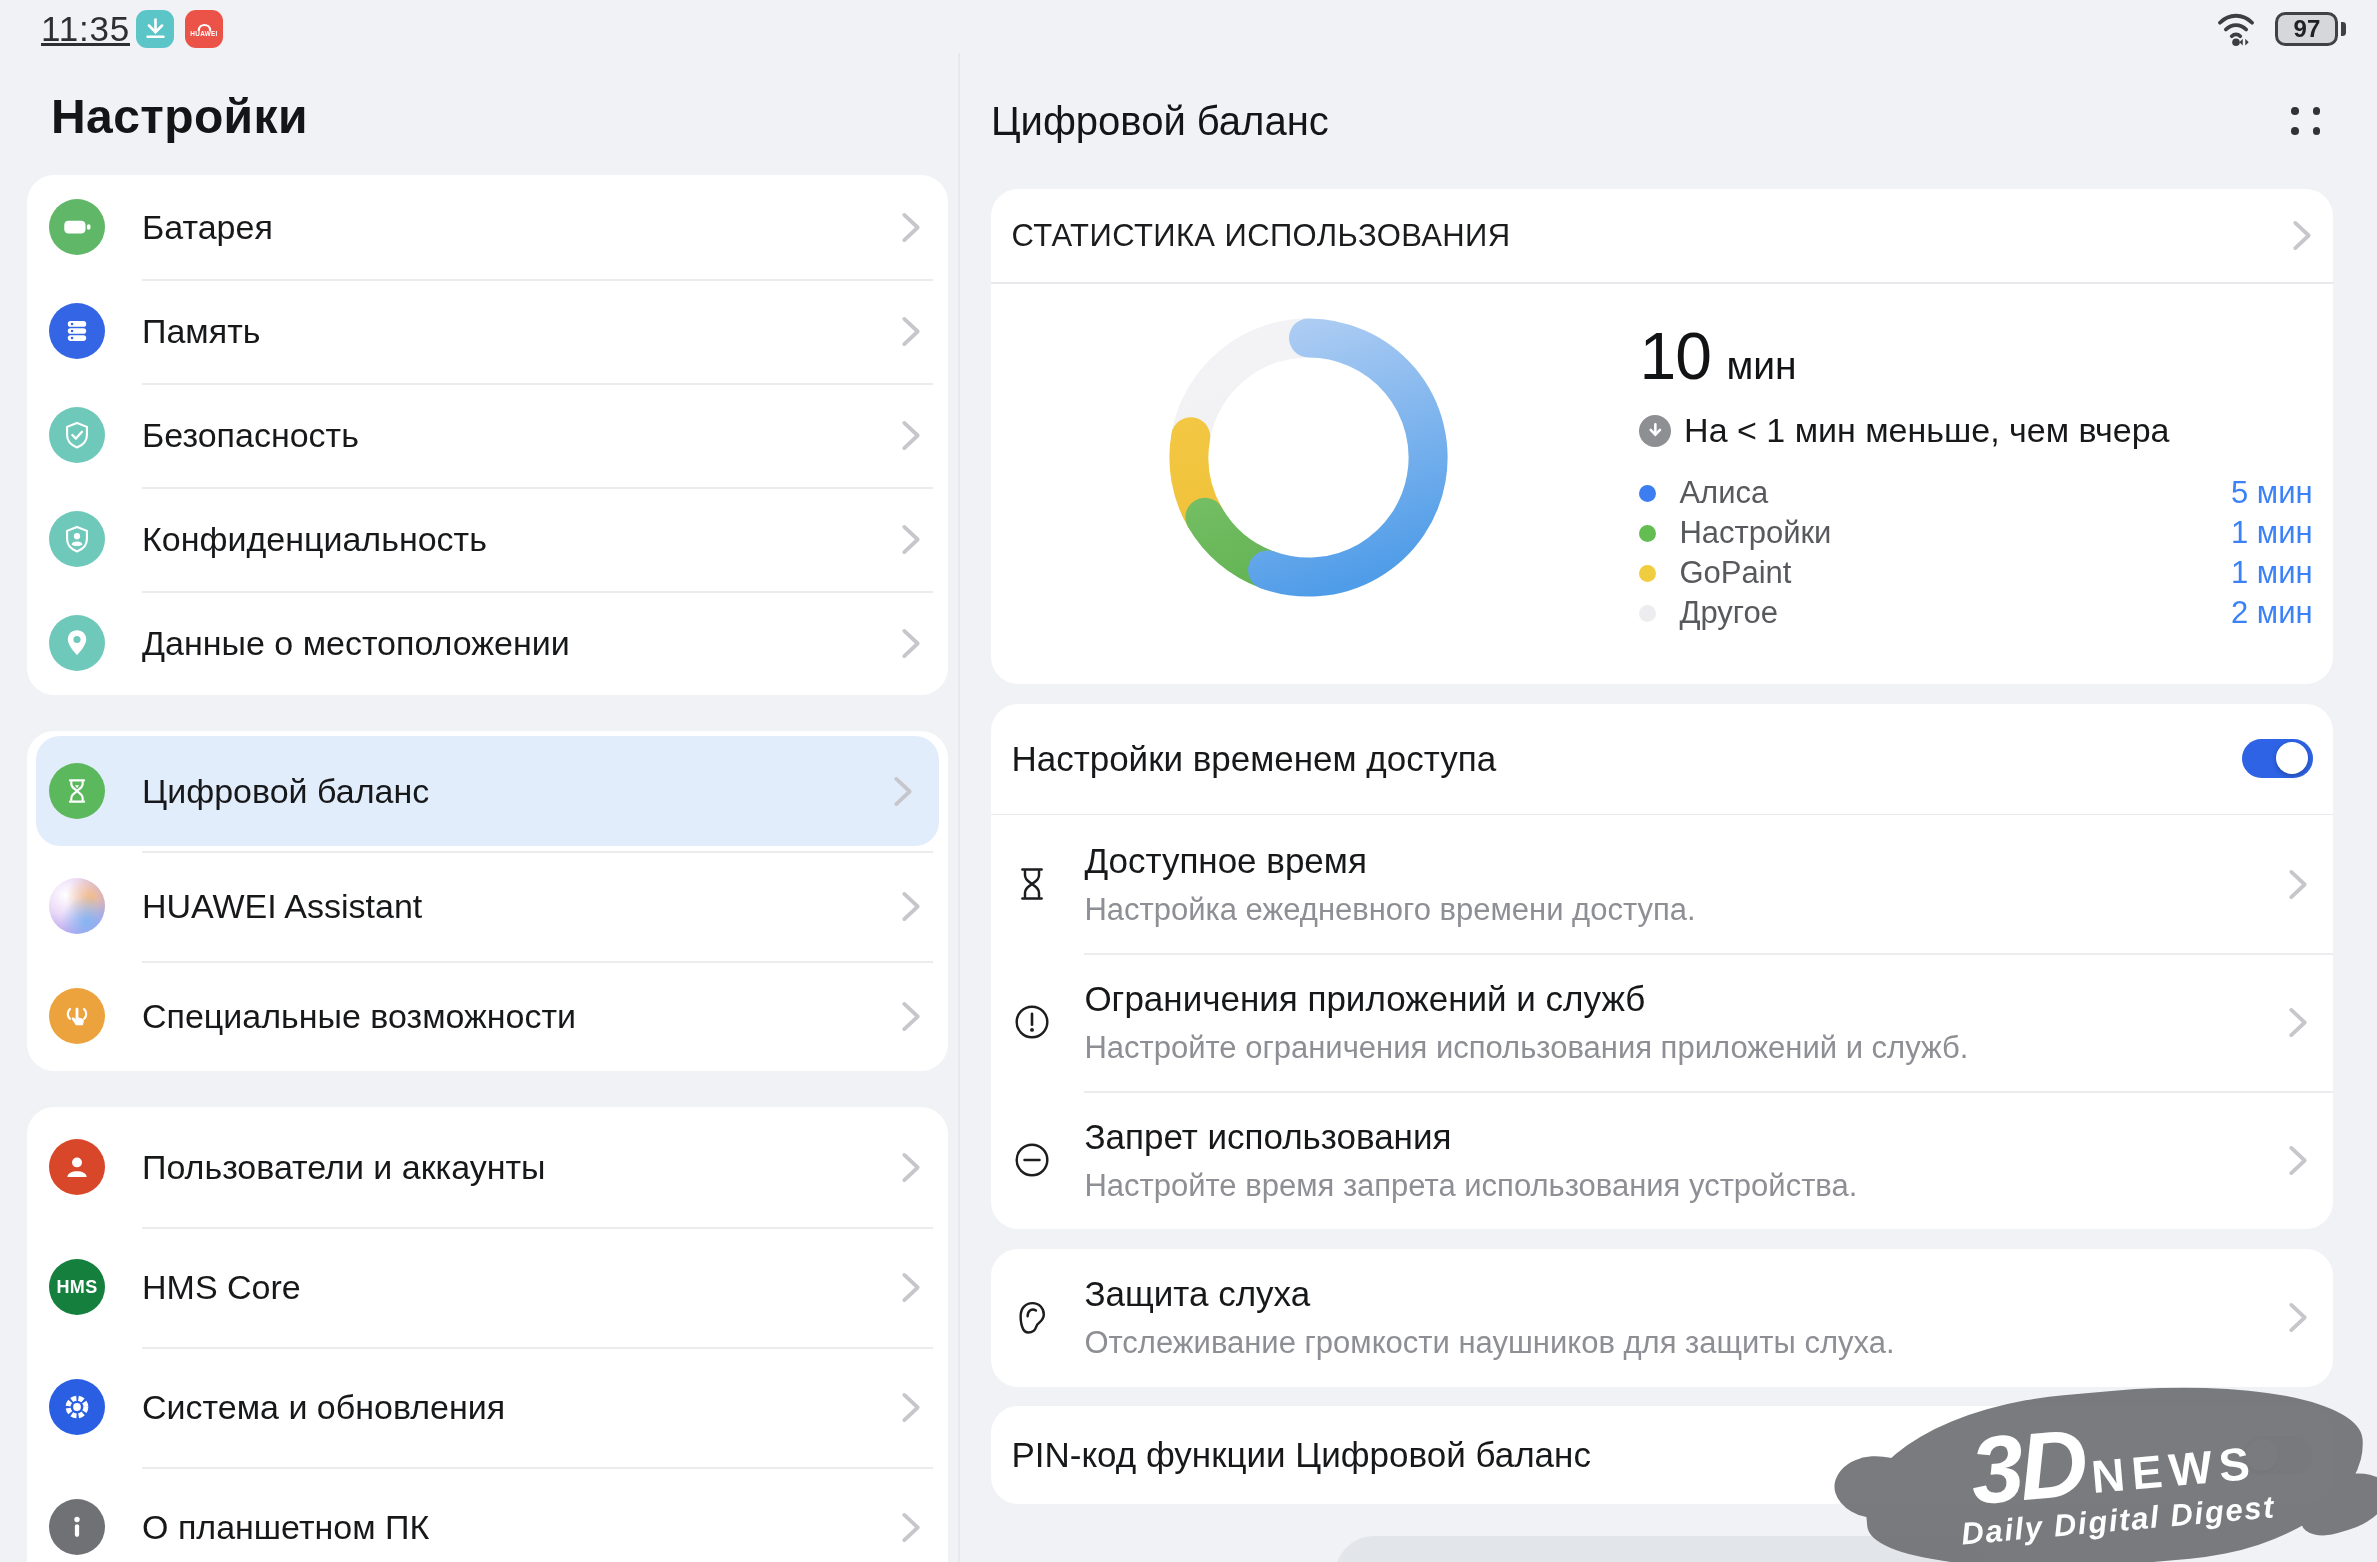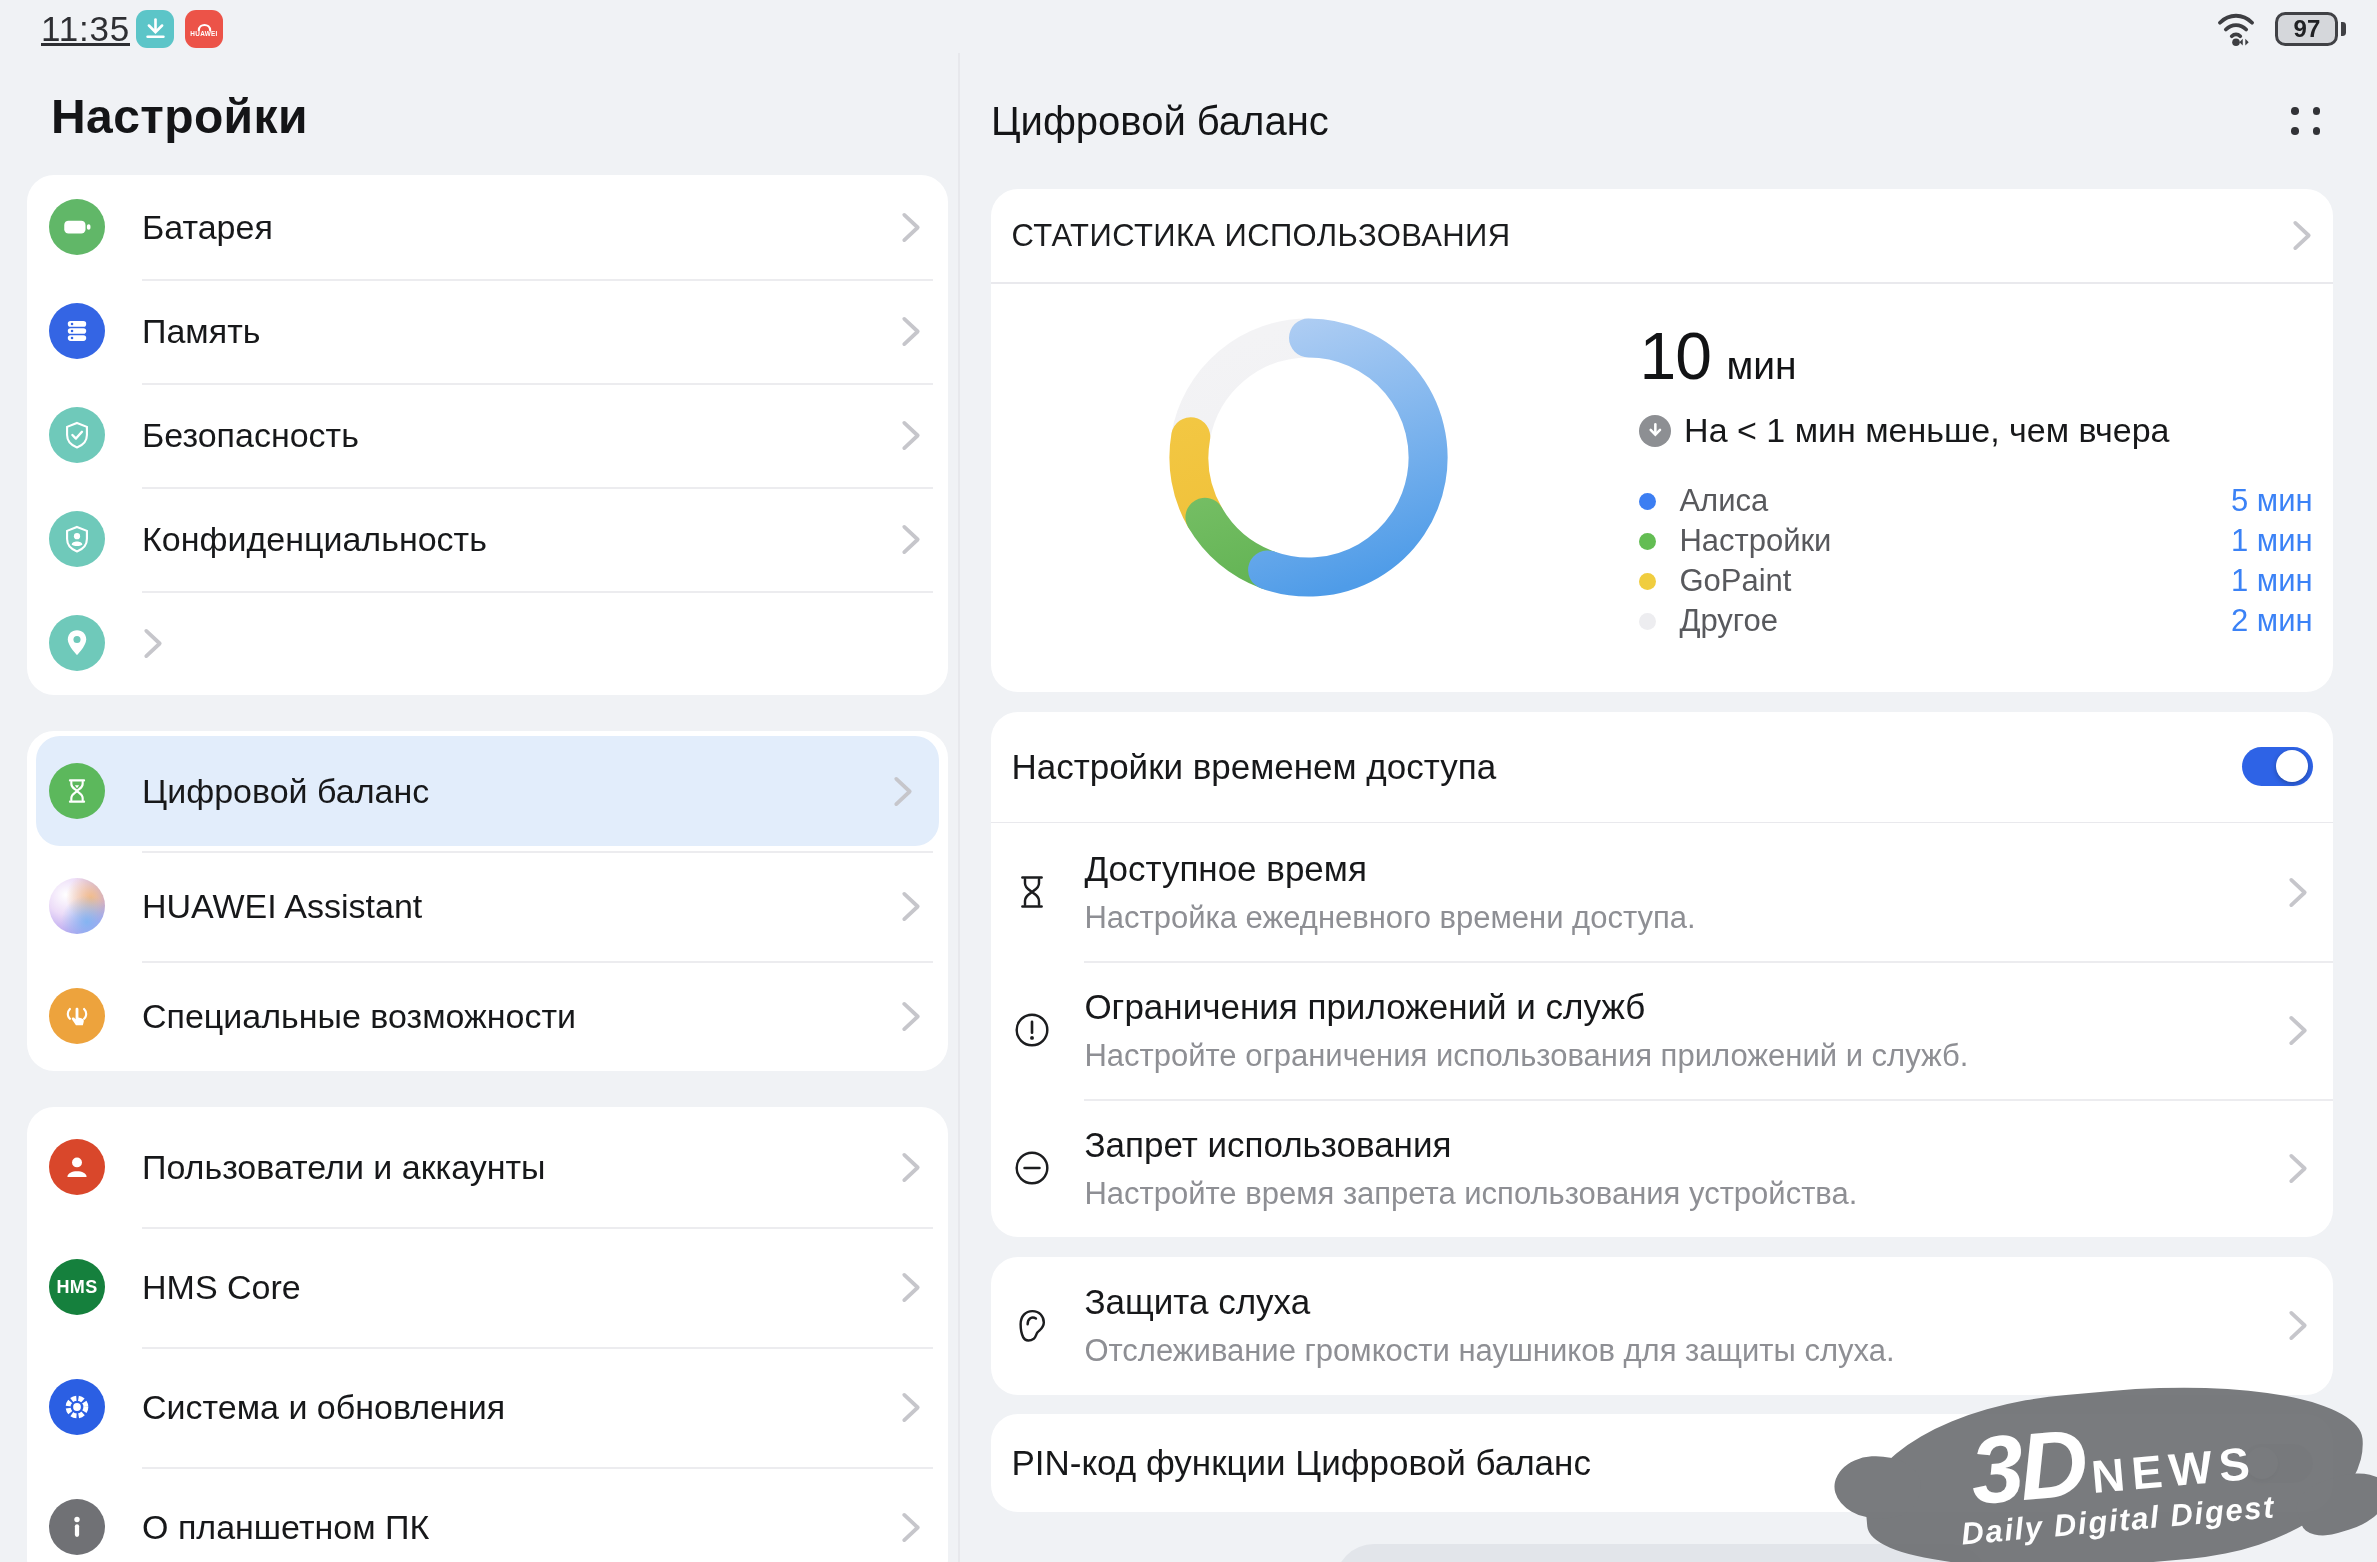--- a/index.html
+++ b/index.html
@@ -61,21 +61,21 @@
 
   .stats-body { display:flex; padding:31px 0 51px 0; }
   .donut-wrap { margin-left:155px; width:285px; height:285px; flex:none; }
   .stats-right { flex:1; margin-left:188px; padding-top:3.4px; }
   .total { display:flex; align-items:baseline; gap:15.3px; }
   .total-num { font-size:66px; font-weight:500; color:#121315; letter-spacing:-0.8px; }
   .total-unit { font-size:39px; color:#121315; }
   .delta { display:flex; align-items:center; gap:12.7px; margin-top:17px; font-size:34px; color:#17181a; }
   .delta-ic { width:32px; height:32px; border-radius:50%; background:#8d8f93; flex:none;
     display:flex; align-items:center; justify-content:center; }
-  .legend { margin-top:31px; }
+  .legend { margin-top:23px; }
   .lg-row { display:flex; align-items:center; height:40px; font-size:31px; }
   .lg-dot { width:17px; height:17px; border-radius:50%; margin-right:23px; flex:none; }
   .lg-name { flex:1; color:#58595d; }
   .lg-val { color:#3b82f6; }
 
   .toggle-row { min-height:110px; display:flex; align-items:center; }
   .toggle-row .tlabel { flex:1; font-size:35px; color:#17181a; }
   .toggle { width:71px; height:39px; border-radius:19.5px; position:relative; flex:none; }
   .toggle.on  { background:#2e63e6; }
   .toggle.off { background:#e6e8ec; }
@@ -225,20 +225,21 @@
           </svg>
         </span>
     </div>
     <div class="lrow div">
       <span class="ic" style="background:#6fc9ba">
         <svg width="34" height="34" viewBox="0 0 48 48">
             <path d="M24 6 C31.5 6 37 11.5 37 19 C37 28 24 41 24 41 C24 41 11 28 11 19 C11 11.5 16.5 6 24 6 Z" fill="#fff"></path>
             <circle cx="24" cy="19" r="5" fill="#6fc9ba"></circle>
           </svg>
       </span>
+      <span class="lbl">Данные о местоположении</span>
       <span class="chev">
           <svg width="22" height="37" viewBox="0 0 26 44">
             <polyline points="5,7 21,22 5,37" fill="none" stroke="#c6c6cb" stroke-width="4.5" stroke-linecap="round" stroke-linejoin="round"></polyline>
           </svg>
         </span>
     </div>
   </div>
 
   <div class="card g2">
     <div class="lrow sel">

